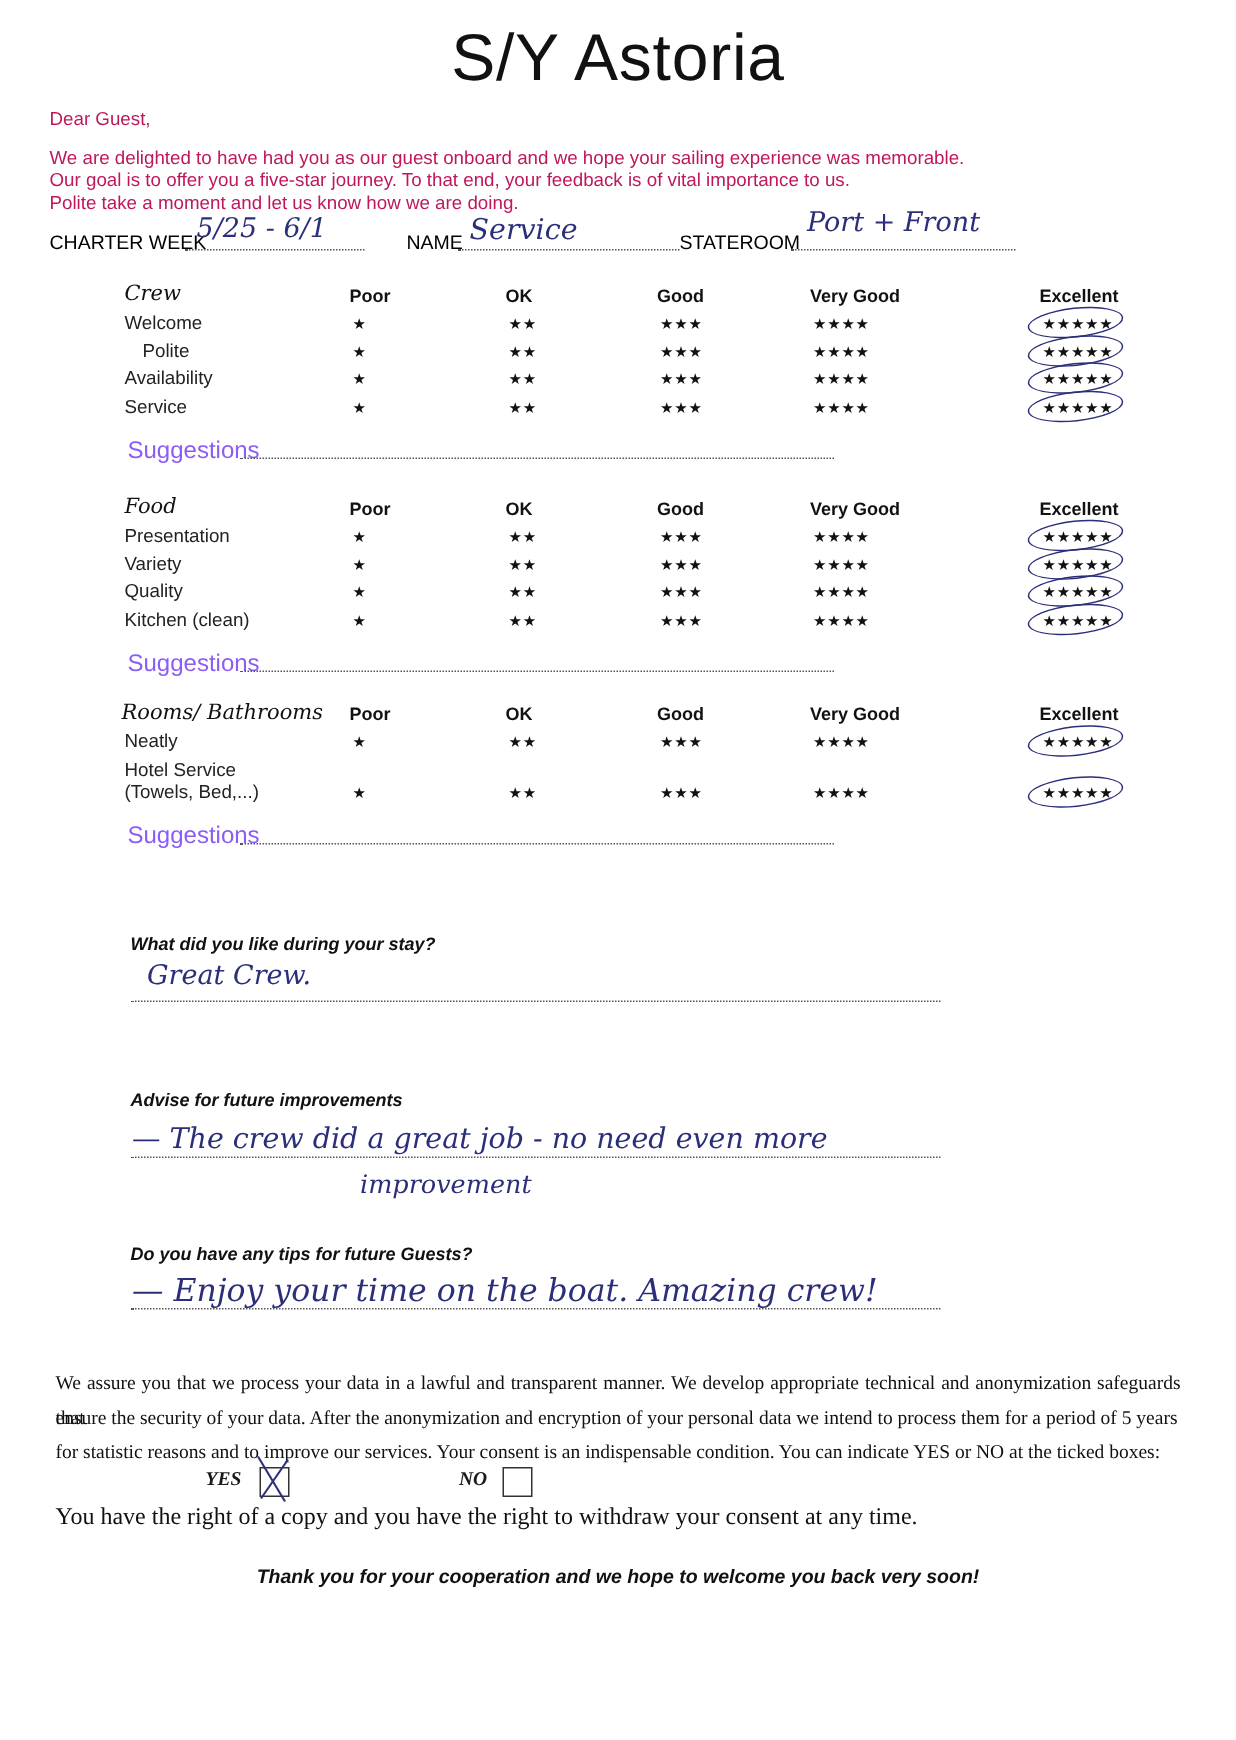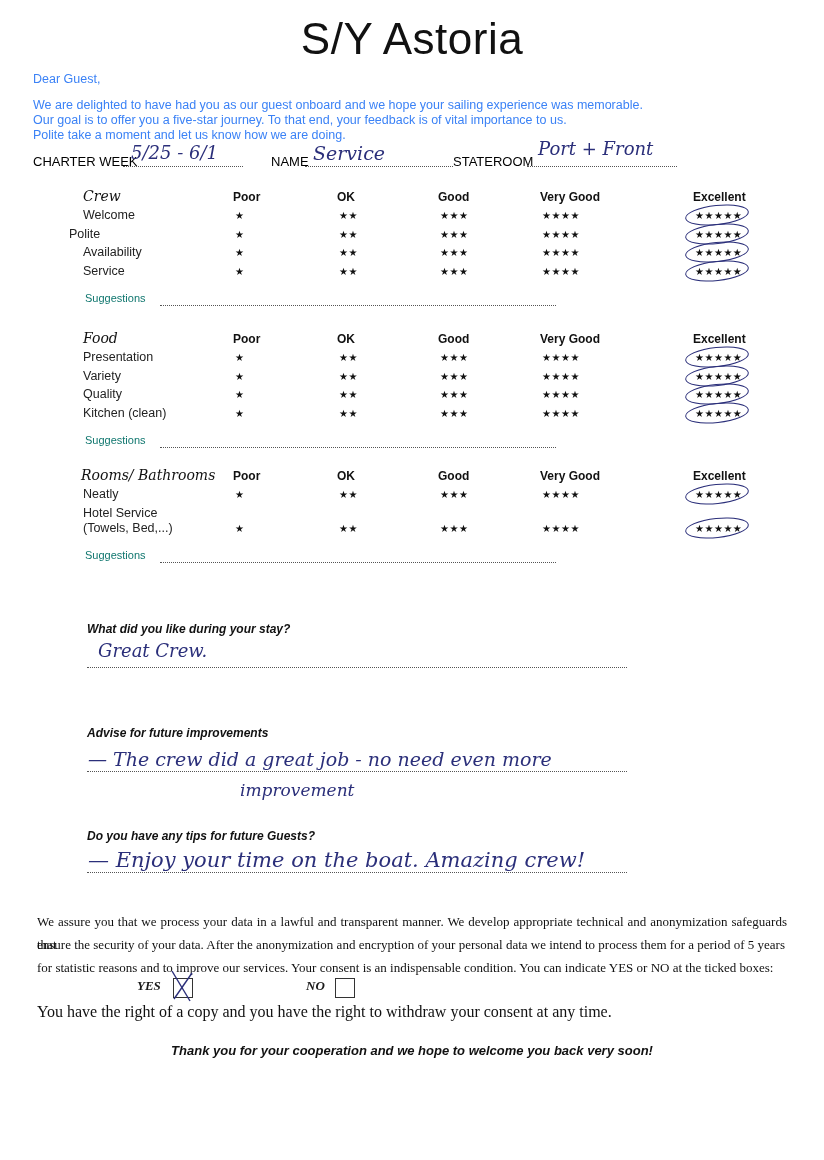--- a/index.html
+++ b/index.html
@@ -1,29 +1,29 @@
 <!DOCTYPE html>
 <html><head>
 <meta charset="utf-8">
 <style>
   html, body { margin: 0; padding: 0; background: #ffffff; }
   body { width: 824px; height: 1160px; position: relative; overflow: hidden; color: #1a1a1a; font-family: "Liberation Sans", sans-serif; }
   .abs { position: absolute; }
   .title { left: 0; width: 824px; top: 14px; text-align: center; font-size: 44px; font-family: "Liberation Sans", sans-serif; color: #111; letter-spacing: 0.5px; }
-  .intro { left: 33px; font-size: 12.5px; line-height: 15px; color: #3b82f6; }
+  .intro { left: 33px; font-size: 12.5px; line-height: 15px; color: #be185d; }
   .field-row { left: 33px; top: 150px; width: 640px; height: 20px; font-size: 12.5px; }
   .flabel { position: absolute; top: 4px; font-size: 13px; color: #000000; }
   .dots { position: absolute; top: 16px; border-bottom: 1px dotted #555; height: 0; }
   .hw { position: absolute; font-family: "DejaVu Serif", serif; font-style: italic; color: #2b2f7a; font-size: 18px; }
   .section-title { font-family: "DejaVu Serif", serif; font-style: italic; font-size: 14px; color: #111; }
   .col-head { font-size: 12px; font-weight: bold; color: #111; }
   .row-label { font-size: 12.5px; color: #222; }
   .stars { font-size: 10px; letter-spacing: 0.5px; color: #111; }
   .circle { position: absolute; border: 1.4px solid #2b2f7a; border-radius: 50%; transform: rotate(-6deg); }
-  .sugg { font-size: 11px; color: #0f766e; }
+  .sugg { font-size: 16px; color: #8b5cf6; }
   .q { font-size: 12px; font-style: italic; font-weight: bold; color: #111; }
   .legal { left: 37px; width: 750px; font-family: "Liberation Serif", serif; font-size: 13px; line-height: 23px; color: #111; text-align: justify; }
   .box { position: absolute; width: 18px; height: 18px; border: 1px solid #333; background: #fff; }
   .thanks { left: 0; width: 824px; text-align: center; top: 1043px; font-size: 13px; font-weight: bold; font-style: italic; color: #111; }
 </style>
 </head>
 <body>
 
 <div class="abs title">S/Y Astoria</div>
 
@@ -51,21 +51,21 @@
     <div class="abs col-head" style="left:438px;top:190px">Good</div>
     <div class="abs col-head" style="left:540px;top:190px">Very Good</div>
     <div class="abs col-head" style="left:693px;top:190px">Excellent</div>
     <div class="abs row-label" style="left:83px;top:208px">Welcome</div>
     <div class="abs stars" style="left:235px;top:210px">★</div>
     <div class="abs stars" style="left:339px;top:210px">★★</div>
     <div class="abs stars" style="left:440px;top:210px">★★★</div>
     <div class="abs stars" style="left:542px;top:210px">★★★★</div>
     <div class="abs stars" style="left:695px;top:210px">★★★★★</div>
     <div class="circle" style="left:685px;top:205px;width:62px;height:18px"></div>
-    <div class="abs row-label" style="left:69px;top:226.5px">Polite</div>
+    <div class="abs row-label" style="left:95px;top:226.5px">Polite</div>
     <div class="abs stars" style="left:235px;top:228.5px">★</div>
     <div class="abs stars" style="left:339px;top:228.5px">★★</div>
     <div class="abs stars" style="left:440px;top:228.5px">★★★</div>
     <div class="abs stars" style="left:542px;top:228.5px">★★★★</div>
     <div class="abs stars" style="left:695px;top:228.5px">★★★★★</div>
     <div class="circle" style="left:685px;top:223.5px;width:62px;height:18px"></div>
     <div class="abs row-label" style="left:83px;top:245px">Availability</div>
     <div class="abs stars" style="left:235px;top:247px">★</div>
     <div class="abs stars" style="left:339px;top:247px">★★</div>
     <div class="abs stars" style="left:440px;top:247px">★★★</div>

